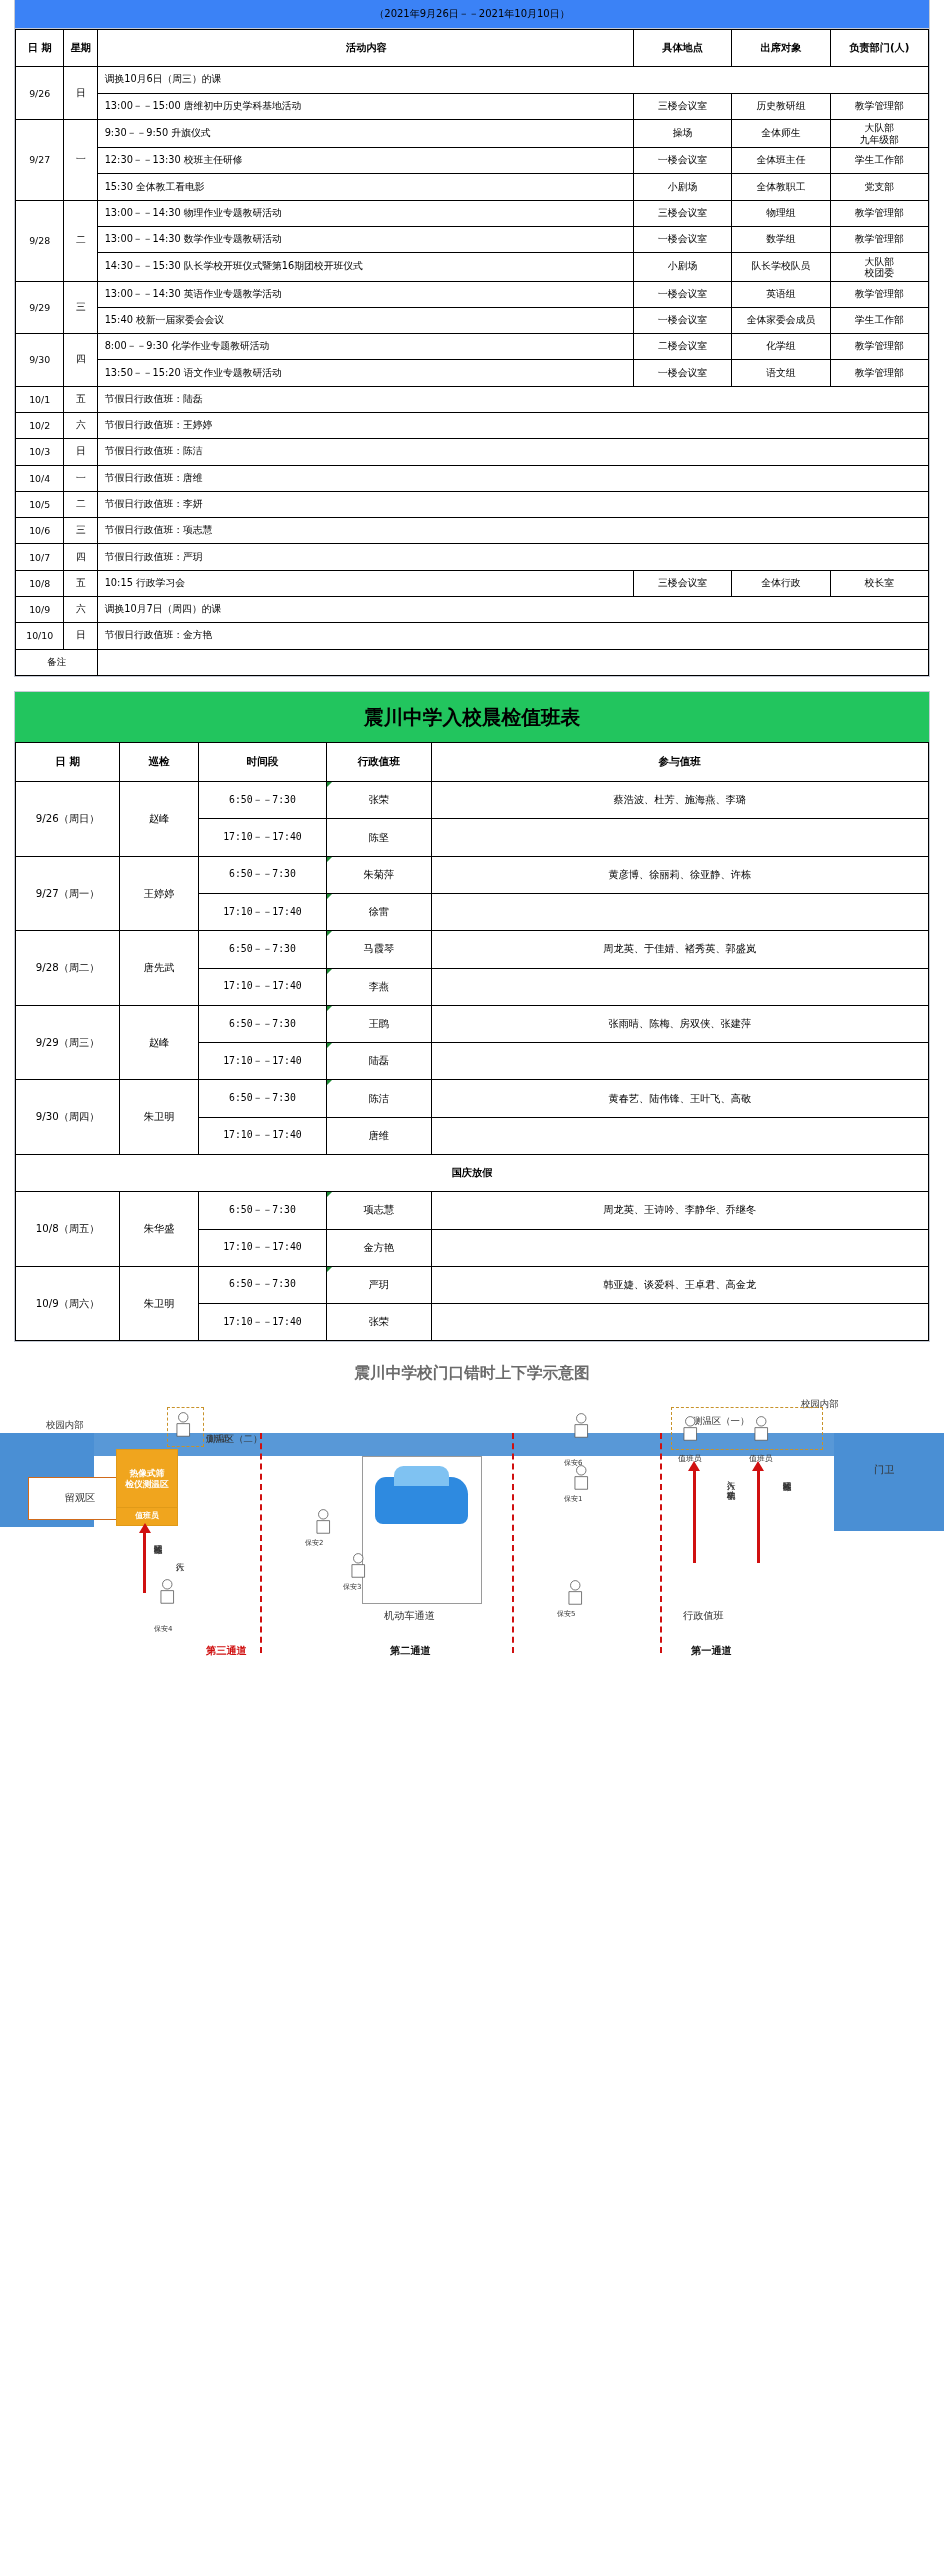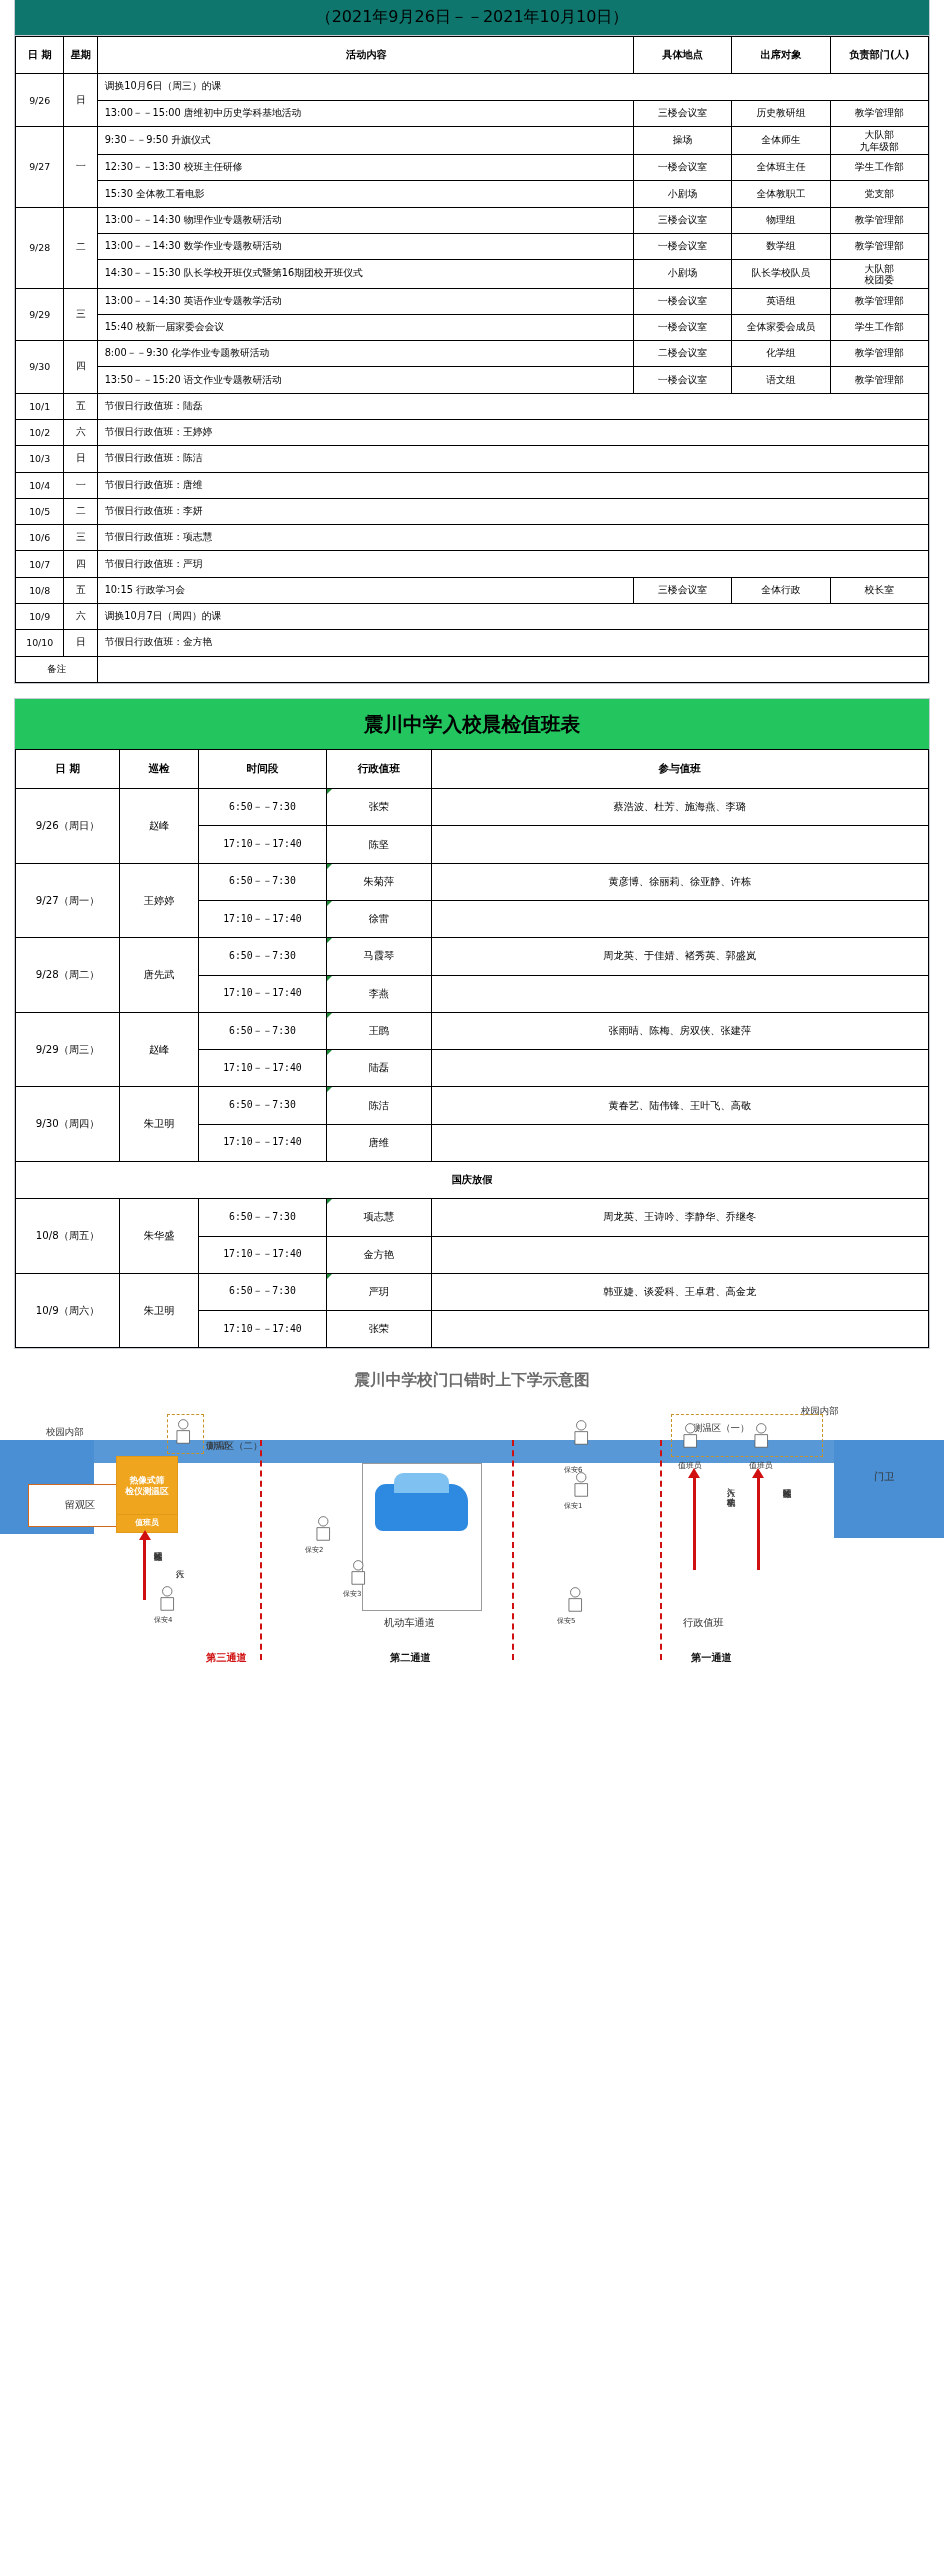--- a/index.html
+++ b/index.html
@@ -15,22 +15,22 @@
 
   
   .t1-wrap{padding:0;margin:0 14px 0 14px;border:0.8px solid #c6cbd6;border-top:none;}
   .t1-title{
     text-align:center;font-size:19.7px;font-weight:700;
     font-family:"DejaVu Serif","Liberation Serif",serif;
     letter-spacing:0.8px;padding:9.4px 0 7.9px;border-bottom:0.8px solid #c6cbd6;
     background:#fff;
   }
   .t1-sub{
-    text-align:center;font-size:16px;padding:7px 0 7px;
-    border-bottom:0.8px solid #c6cbd6;background:#0f766e;
+    text-align:center;font-size:10px;padding:7px 0 7px;
+    border-bottom:0.8px solid #c6cbd6;background:#3b82f6;
   }
   table.t1{border:1.6px solid #000;font-size:9.8px;}
   table.t1 th{font-weight:700;text-align:center;font-size:10.2px;height:31.5px;border:0.8px solid #000;}
   table.t1 td{height:20.5px;}
   .c-date{width:38px;text-align:center;font-size:9.4px;}
   .c-week{width:23.6px;text-align:center;}
   .c-act{text-align:left;padding-left:6.3px;}
   .c-place{width:88px;text-align:center;}
   .c-att{width:88px;text-align:center;}
   .c-dept{width:88px;text-align:center;}
@@ -409,21 +409,21 @@
       <div class="lbl" style="left:384px;top:225px;font-size:10.2px;">机动车通道</div>
       <div class="lbl" style="left:683px;top:225px;font-size:10.2px;">行政值班</div>
 
       <div class="chan" style="left:206px;top:260px;">第三通道</div>
       <div class="chan black" style="left:390px;top:260px;">第二通道</div>
       <div class="chan black" style="left:691px;top:260px;">第一通道</div>
 
       <div class="g-label" style="left:564px;top:110px;">保安1</div>
       <div class="g-label" style="left:305px;top:154px;">保安2</div>
       <div class="g-label" style="left:343px;top:198px;">保安3</div>
-      <div class="g-label" style="left:154px;top:224px;">保安4</div>
+      <div class="g-label" style="left:154px;top:240px;">保安4</div>
       <div class="g-label" style="left:557px;top:225px;">保安5</div>
       <div class="g-label" style="left:564px;top:58px;margin-top:16px;">保安6</div>
 
       <div class="guard" style="left:571px;top:80px;">
         <svg viewBox="0 0 26 38" width="20.5" height="30">
             <circle cx="13" cy="8" r="6" fill="#fff" stroke="#555"></circle>
             <path d="M5 16h16v16H5z" fill="#fff" stroke="#555"></path>
           </svg>
       </div>
       <div class="guard" style="left:313px;top:124px;">

